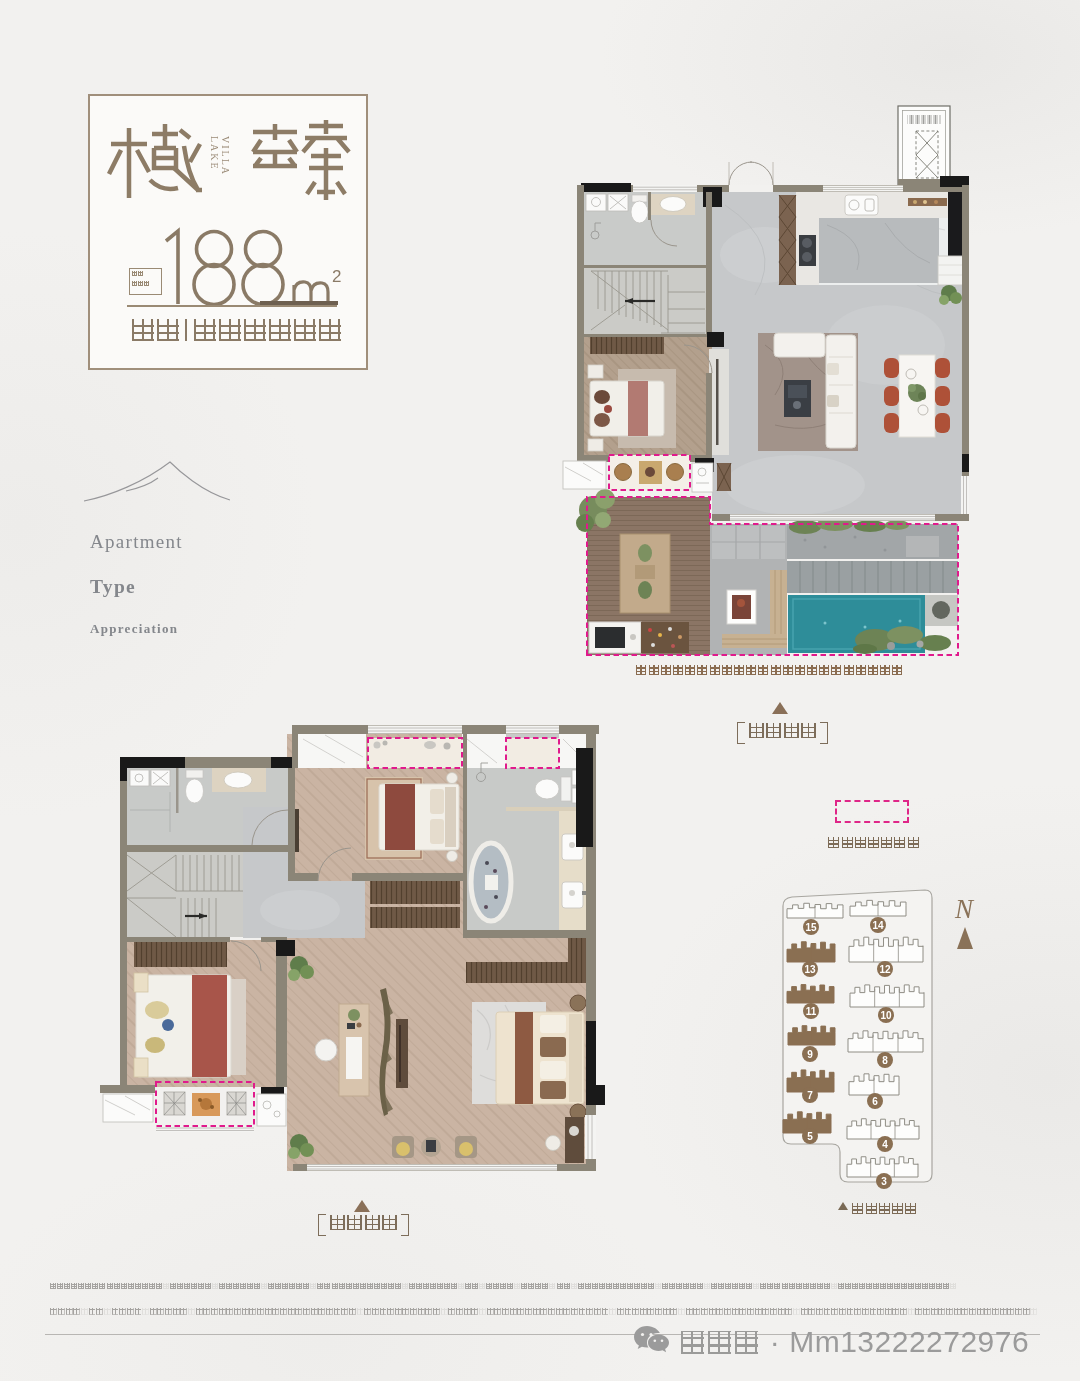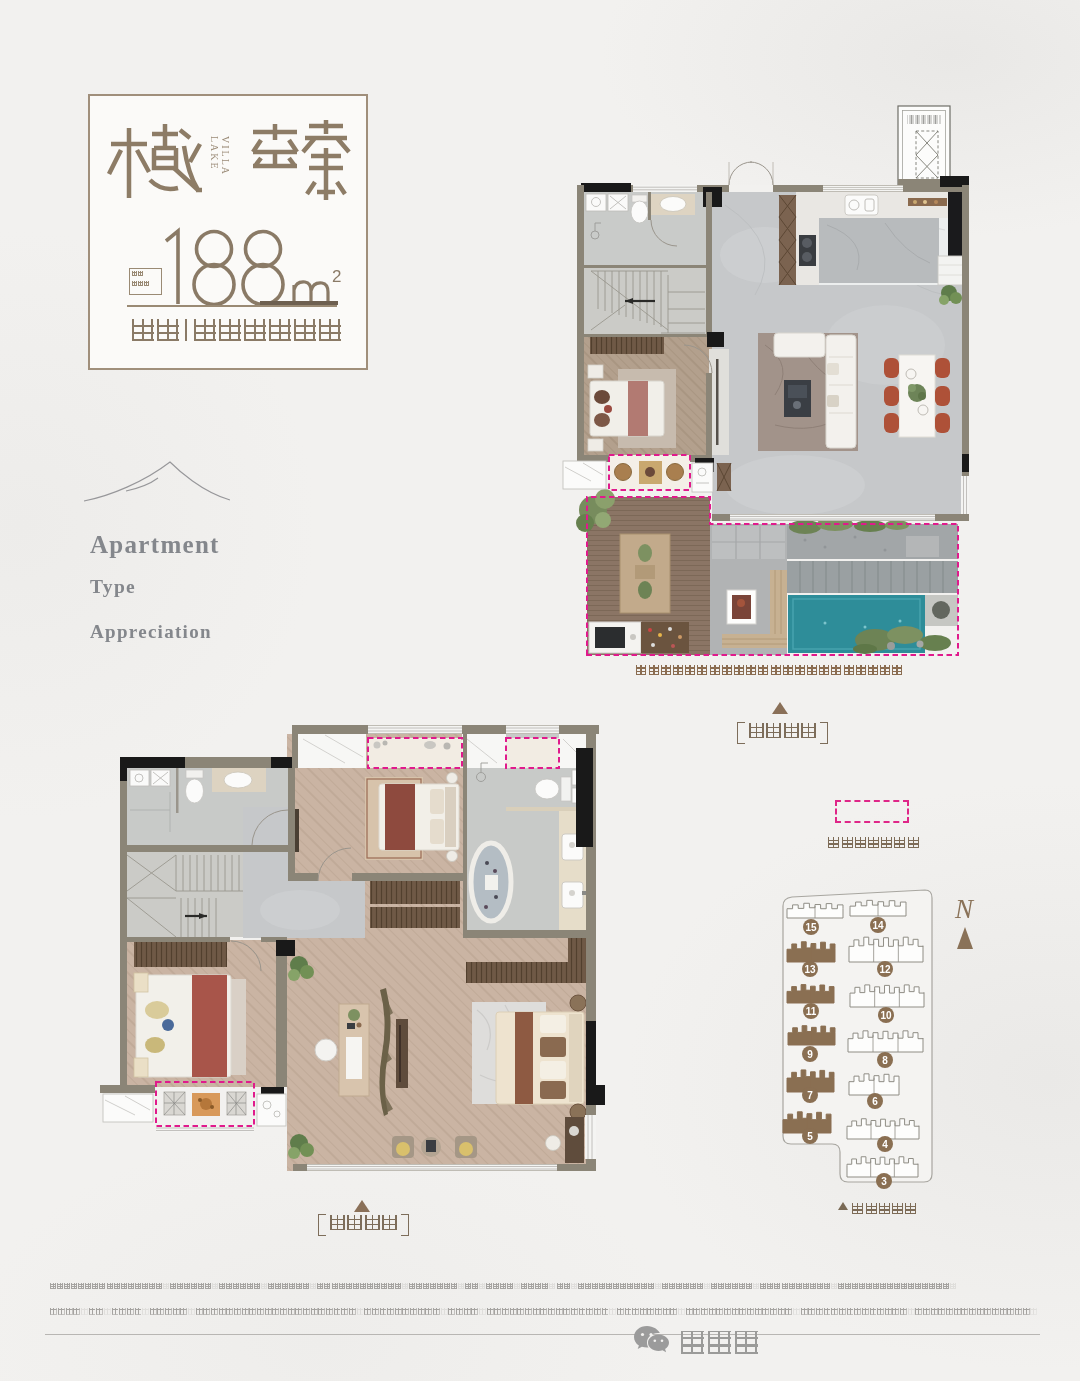--- a/index.html
+++ b/index.html
@@ -90,25 +90,25 @@
 
 <div class="abs" style="left:131px;top:318px;height:26px"><i class="z t24"></i><i class="z t24"></i><i style="display:inline-block;width:2px;height:22px;background:#8a7a66;margin:1px 6px 0 4px"></i><i class="z t24"></i><i class="z t24"></i><i class="z t24"></i><i class="z t24"></i><i class="z t24"></i><i class="z t24"></i></div>
 
 <svg class="abs" style="left:82px;top:458px" width="152" height="48" viewBox="0 0 152 48">
 <g stroke="#97979a" stroke-width="1.1" fill="none">
 <path d="M2,43 C28,38 62,24 88,4 C96,12 120,34 148,42"></path>
 <path d="M44,33 C58,30 68,26 76,20"></path>
 </g>
 </svg>
 
-<div class="abs" style="left:90px;top:531px;font-family:'Liberation Serif',serif;font-weight:bold;font-size:25px;letter-spacing:1.3px;color:#84878c">Apartment</div>
+<div class="abs" style="left:90px;top:531px;font-family:'Liberation Serif',serif;font-weight:normal;font-size:19px;letter-spacing:1.3px;color:#84878c">Apartment</div>
 
 <div class="abs" style="left:90px;top:576px;font-family:Liberation Serif, serif;font-weight:bold;font-size:19.5px;letter-spacing:1.3px;color:#84878c">Type</div>
 
-<div class="abs" style="left:90px;top:621px;font-family:'Liberation Serif',serif;font-weight:bold;font-size:19px;letter-spacing:1.3px;color:#84878c">Appreciation</div>
+<div class="abs" style="left:90px;top:621px;font-family:'Liberation Serif',serif;font-weight:bold;font-size:13px;letter-spacing:1.3px;color:#84878c">Appreciation</div>
 <svg class="abs" style="left:555px;top:95px" width="460" height="570" viewBox="0 0 460 570">
 <defs>
 <pattern id="hb1" width="14" height="14" patternUnits="userSpaceOnUse" patternTransform="rotate(45)">
         <rect width="14" height="14" fill="#b3a08d"></rect>
         <path d="M0,0 H14 M0,7 H14" stroke="#a6937f" stroke-width="1.3"></path>
       </pattern>
 <pattern id="dk1" width="8" height="5" patternUnits="userSpaceOnUse">
         <rect width="8" height="5" fill="#8b7565"></rect>
         <path d="M0,0 H8" stroke="#6f5d4c" stroke-width="1.1"></path>
       </pattern>
@@ -904,12 +904,12 @@
 <path d="M25.5,10.5 c-5.8,0-10.5,3.7-10.5,8.2 0,4.5 4.7,8.2 10.5,8.2 1.4,0 2.8-0.2 4-0.6 l3.6,1.9 -1-3.2 c2.4-1.5 3.9-3.8 3.9-6.3 C36,14.2 31.3,10.5 25.5,10.5 z"></path>
 </g>
 <g fill="#f2f1ef">
 <circle cx="9.5" cy="10.5" r="1.6"></circle>
       <circle cx="18" cy="10.5" r="1.6"></circle>
 <circle cx="21.8" cy="16.8" r="1.3"></circle>
       <circle cx="29" cy="16.8" r="1.3"></circle>
 </g>
 </svg>
 
-<div class="abs" style="left:680px;top:1329px;height:30px"><i class="z t26"></i><i class="z t26"></i><i class="z t26"></i></div>
+<div class="abs" style="left:680px;top:1329px;height:30px"><i class="z t26"></i><i class="z t26"></i><i class="z t26"></i><span style="color:#9b9b9b;font-size:30px;line-height:26px;vertical-align:top;letter-spacing:0.5px"> · Mm13222272976</span></div>
 </body></html>

